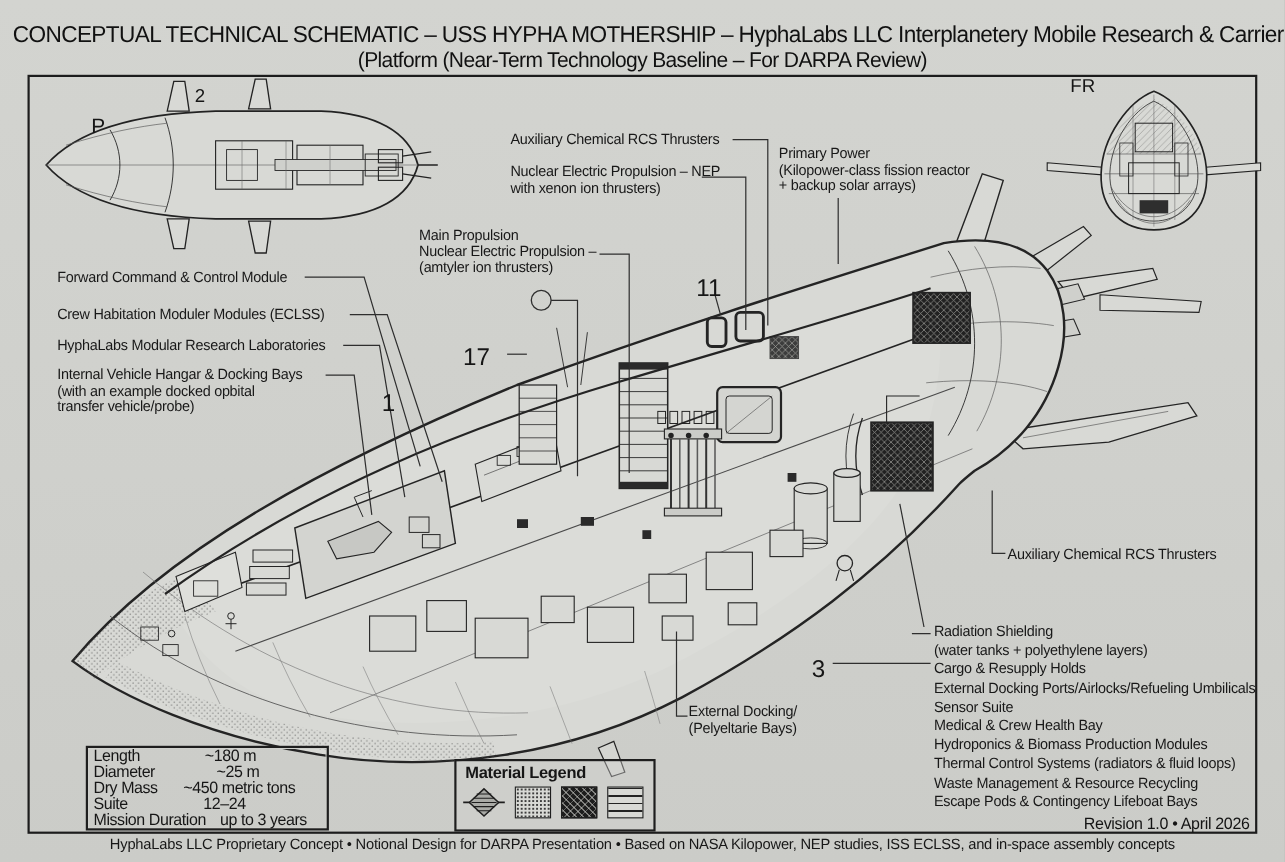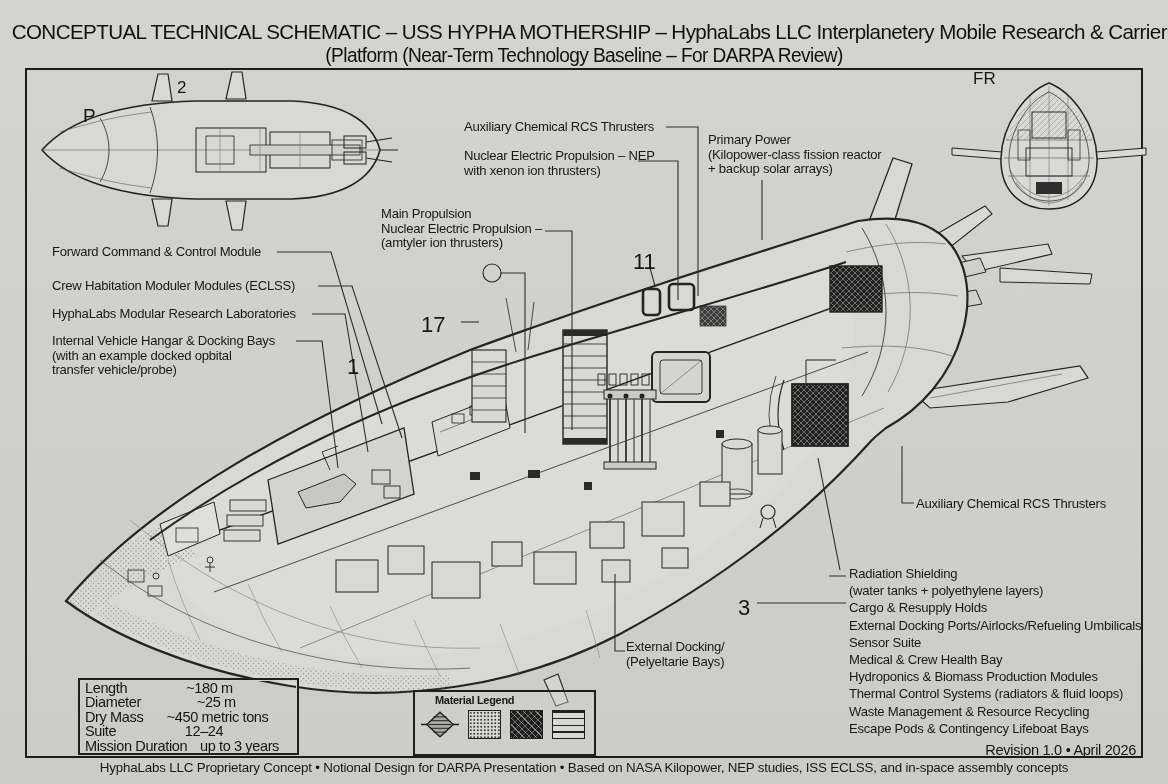--- a/index.html
+++ b/index.html
@@ -20,21 +20,21 @@
   .rev{position:absolute;left:860px;top:741px;width:276px;text-align:right;font-size:15px;
        letter-spacing:-0.3px;color:#141414;transform:scaleX(0.97);transform-origin:right top;}
   .spec{position:absolute;left:30px;top:678px;width:221px;height:77px;border:2px solid #1e1e1e;
         box-shadow:0 0 0 1px #cfd0cc inset;padding:1px 5px;box-sizing:border-box;margin-left:48px;}
   .spec .row{display:flex;font-size:15px;line-height:14.4px;letter-spacing:-0.4px;
         transform:scaleX(0.97);transform-origin:left top;width:103%;}
   .spec .k{flex:0 0 auto;}
   .spec .v{flex:1 1 auto;text-align:center;}
   .legend{position:absolute;left:413px;top:690px;width:183px;height:66px;border:2px solid #1e1e1e;
         box-sizing:border-box;background:rgba(210,211,207,.4);}
-  .legend .lt{font-size:11px;font-weight:bold;letter-spacing:-0.3px;padding:2px 0 0 8px;margin-left:12px;}
+  .legend .lt{font-size:15px;font-weight:bold;letter-spacing:-0.3px;padding:2px 0 0 8px;}
   .legend .sw-row{display:flex;align-items:center;gap:9px;padding:4px 0 0 6px;}
   .sw{width:33px;height:29px;border:1.5px solid #1e1e1e;box-sizing:border-box;}
   .sw.stip{background-image:radial-gradient(circle,#3c3c3c 0.8px,transparent 1px);
         background-size:3.5px 3.5px;background-color:#d8d9d5;}
   .sw.dark{background-color:#1d1d1d;
         background-image:repeating-linear-gradient(45deg,rgba(220,220,215,.5) 0 1px,transparent 1px 4.5px),
                          repeating-linear-gradient(-45deg,rgba(220,220,215,.35) 0 1px,transparent 1px 5px);}
   .sw.hln{background-color:#d8d9d5;
         background-image:repeating-linear-gradient(180deg,#222 0 1.6px,transparent 1.6px 6.8px);}
   .sym{width:38px;height:29px;border:none;}

